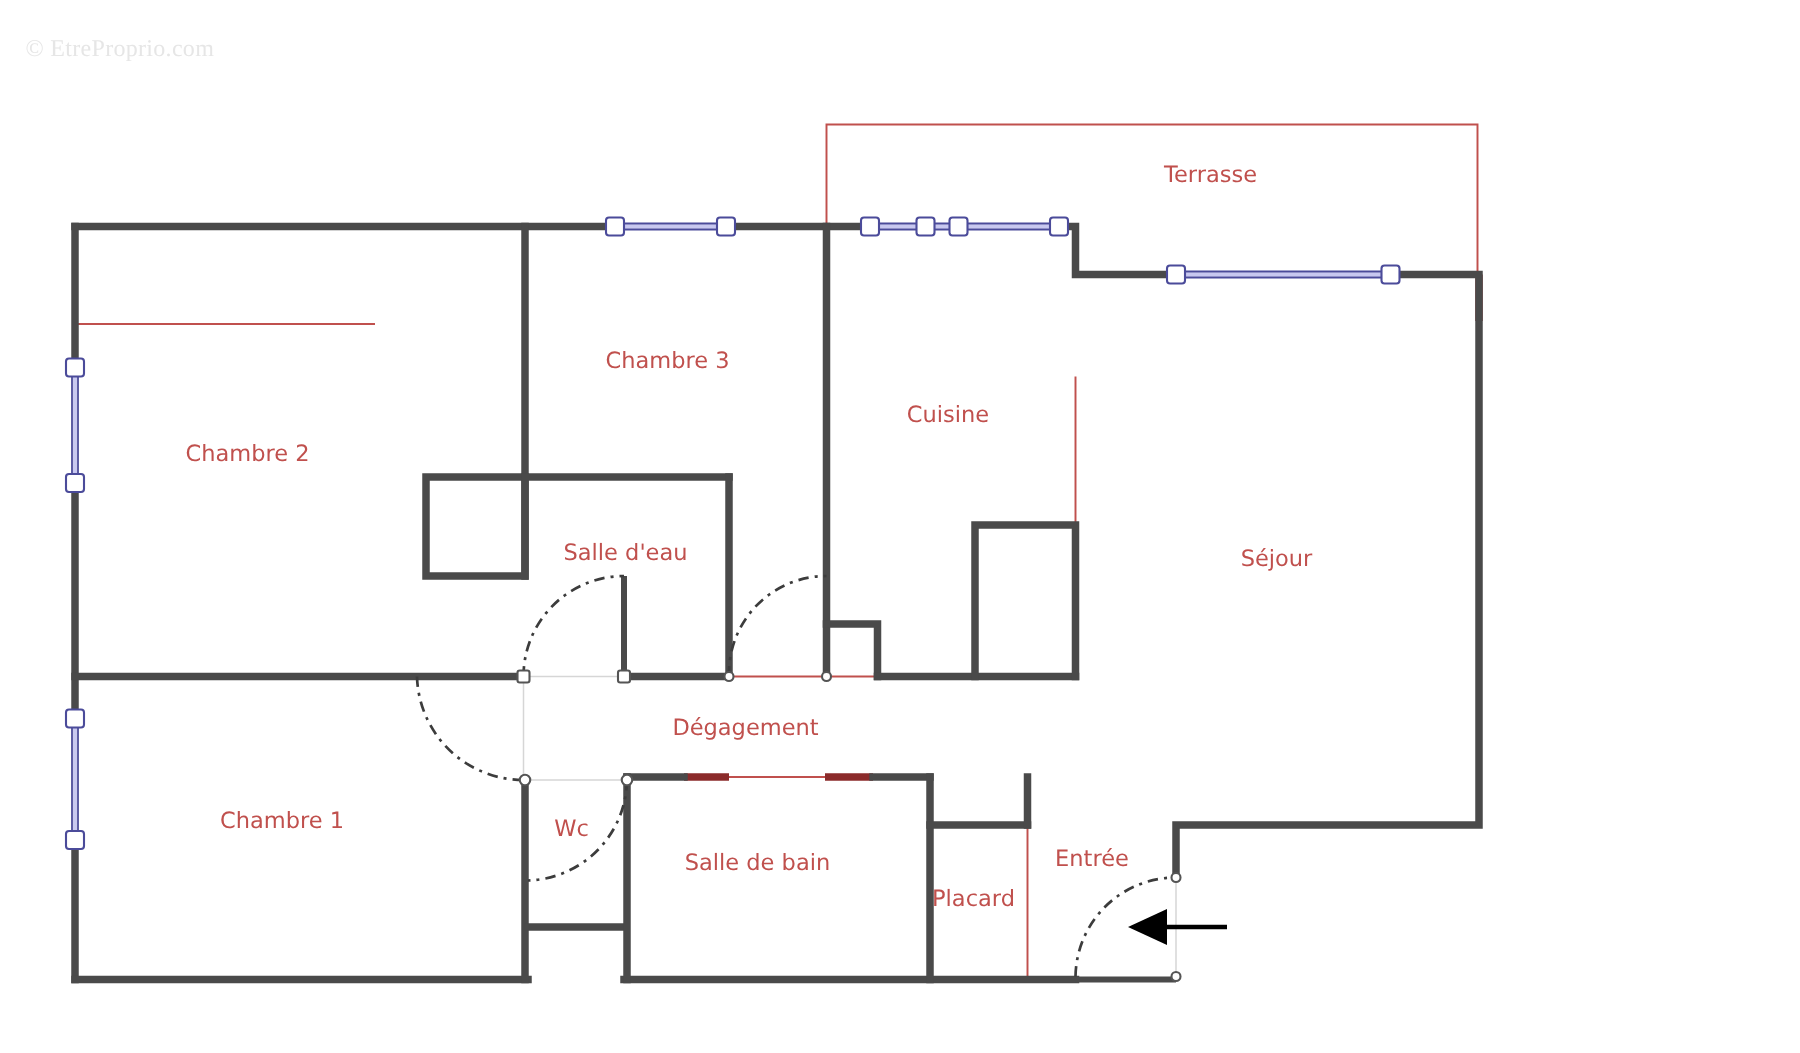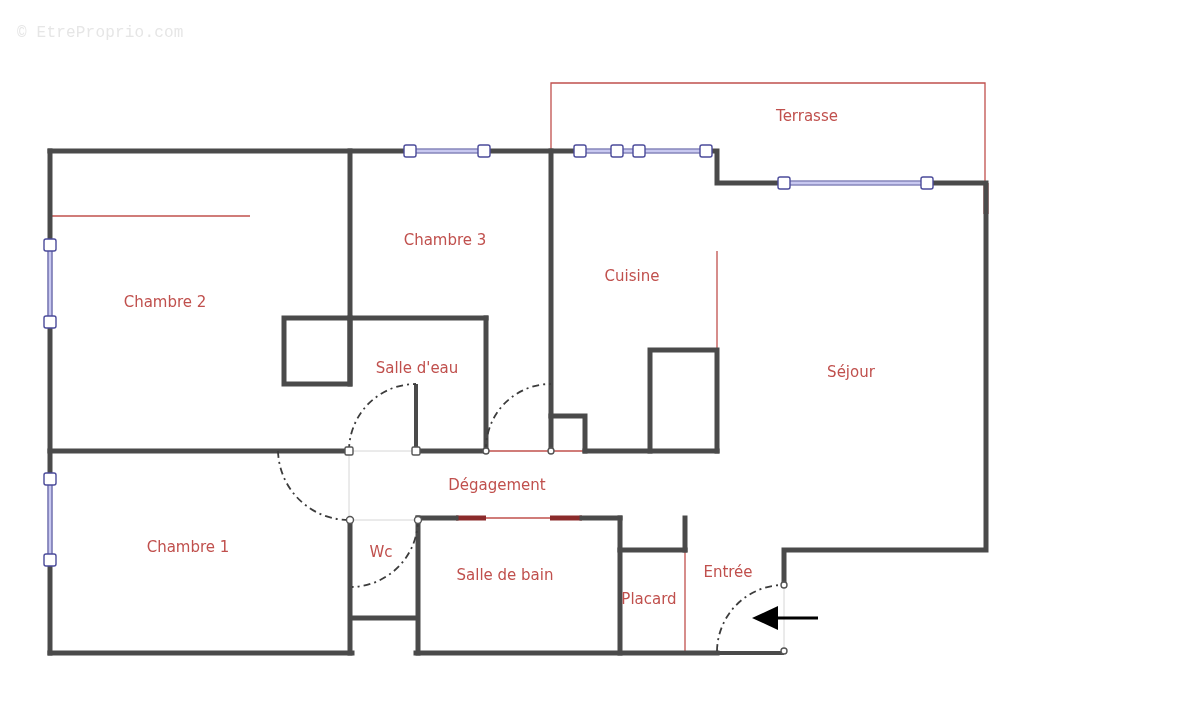--- a/index.html
+++ b/index.html
@@ -1,19 +1,19 @@
 <!DOCTYPE html>
 <html><head>
 <meta charset="utf-8">
 <style>
   html, body { margin: 0; padding: 0; background: #ffffff; }
   body { width: 1200px; height: 702px; position: relative; overflow: hidden;
          font-family: "DejaVu Sans", sans-serif; }
   .watermark { position: absolute; left: 17px; top: 24px; font-size: 16px;
-               color: #e6e6e6; font-family: Liberation Mono, monospace; letter-spacing: 0.2px; }
+               color: #e6e6e6; font-family: Liberation Serif, serif; letter-spacing: 0.2px; }
   svg { position: absolute; left: 0; top: 0; }
   .wall { stroke: #4a4a4a; stroke-width: 5; fill: none; stroke-linecap: square; }
   .wall-thin { stroke: #4a4a4a; stroke-width: 4; fill: none; }
   .red-line { stroke: #c0504d; stroke-width: 1.3; fill: none; }
   .red-thick { stroke: #8b2b2b; stroke-width: 5; fill: none; }
   .win-line { stroke: #4b4b9a; stroke-width: 1.2; }
   .win-fill { stroke: #c8c8f0; stroke-width: 3; }
   .win-node { fill: #ffffff; stroke: #4b4b9a; stroke-width: 1.4; }
   .door-arc { stroke: #3c3c3c; stroke-width: 1.8; fill: none; stroke-dasharray: 7 4 2 4; }
   .door-node { fill: #ffffff; stroke: #555; stroke-width: 1.4; }

